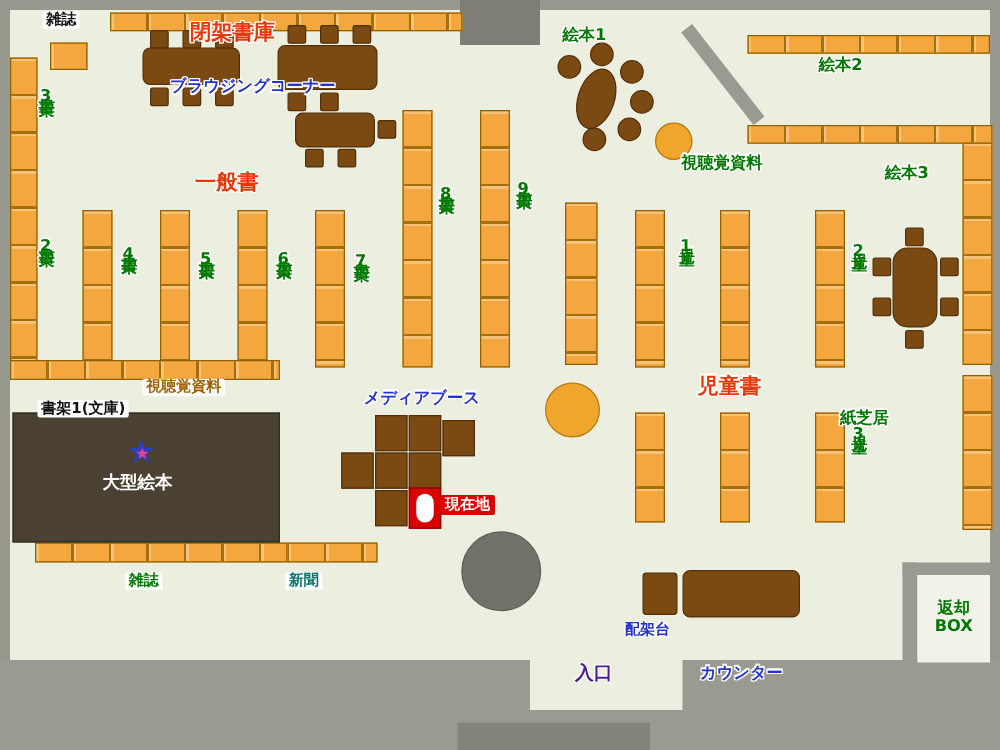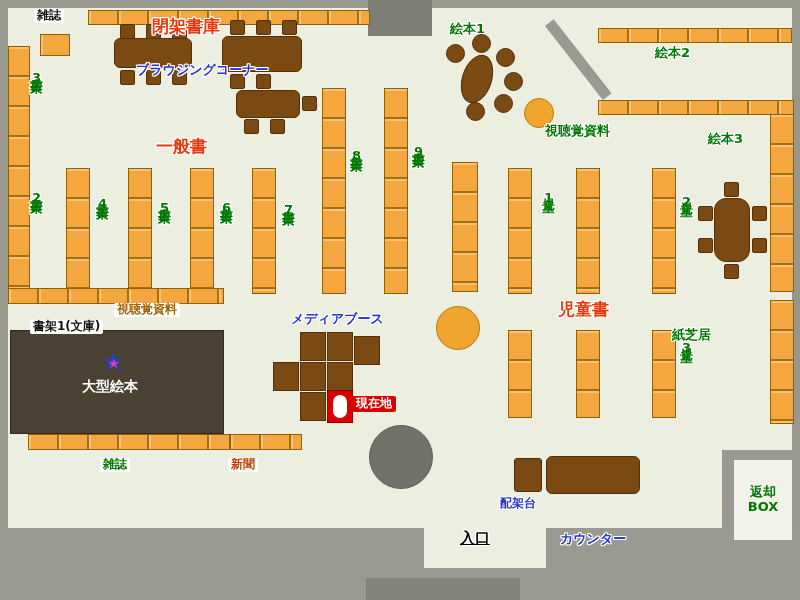--- a/index.html
+++ b/index.html
@@ -27,24 +27,24 @@
   .lbl{position:absolute;font-weight:bold;white-space:nowrap;line-height:1.15;}
   .halo{text-shadow:-1px -1px 0 #fff,1px -1px 0 #fff,-1px 1px 0 #fff,1px 1px 0 #fff,-1px 0 0 #fff,1px 0 0 #fff,0 -1px 0 #fff,0 1px 0 #fff;}
   .green{color:#007800;font-size:13px;}
   .redbig{color:#E8380C;font-size:17px;}
   .blue{color:#2433C8;font-size:13px;}
   .black{color:#111;font-size:12px;}
   .v{writing-mode:vertical-rl;text-orientation:upright;letter-spacing:1px;}
   .chip{background:#fff;padding:0 3px;border-radius:2px;font-size:12px;}
   .onred{background:#D90000;color:#fff;font-size:12px;padding:1px 4px;border-radius:2px;}
   .white-lbl{color:#fff;font-size:14px;}
-  .entrance-lbl{color:#000000;font-size:15px;text-decoration:underline;}
+  .entrance-lbl{color:#4c1d95;font-size:15px;}
   .star-outer{position:absolute;left:101px;top:348px;font-size:27px;color:#2B3FC0;line-height:1;}
   .star-inner{position:absolute;left:108px;top:357px;font-size:13px;color:#E8409E;line-height:1;}
-  .niche{position:absolute;left:734px;top:460px;width:58px;height:80px;background:#F2F2EA;display:flex;align-items:center;justify-content:center;text-align:center;}
+  .niche{position:absolute;left:734px;top:460px;width:58px;height:70px;background:#F2F2EA;display:flex;align-items:center;justify-content:center;text-align:center;}
 </style>
 </head>
 <body>
 
 <div class="map">
   <div class="floor"></div>
 
   <div class="wall-dark" style="left:368px;top:0;width:64px;height:36px;"></div>
   <div class="wall" style="left:545px;top:26px;width:11px;height:94px;transform:rotate(-38deg);transform-origin:top left;"></div>
   <div class="pillar-round"></div>
@@ -158,17 +158,17 @@
   <div class="lbl green halo v" style="left:540px;top:188px;">児童1</div>
   <div class="lbl green halo v" style="left:678px;top:192px;">児童2</div>
   <div class="lbl green halo v" style="left:678px;top:338px;">児童3</div>
   <div class="lbl redbig halo" style="left:558px;top:300px;">児童書</div>
   <div class="lbl green halo" style="left:672px;top:328px;">紙芝居</div>
   <div class="lbl chip black" style="left:14px;top:320px;margin-left:16px;">書架1(文庫)</div>
   <div class="lbl chip" style="left:114px;top:303px;color:#a16207;">視聴覚資料</div>
   <div class="lbl blue halo" style="left:291px;top:312px;">メディアブース</div>
   <div class="lbl onred" style="left:352px;top:396px;">現在地</div>
   <div class="lbl chip" style="left:100px;top:458px;color:#007800;">雑誌</div>
-  <div class="lbl chip" style="left:228px;top:458px;color:#c2410c;">新聞</div>
+  <div class="lbl chip" style="left:228px;top:458px;color:#0f766e;">新聞</div>
   <div class="lbl blue halo" style="left:500px;top:497px;font-size:12px;">配架台</div>
   <div class="lbl blue halo" style="left:560px;top:499px;margin-top:33px;">カウンター</div>
   <div class="lbl entrance-lbl halo" style="left:460px;top:530px;">入口</div>
 </div>
 
 </body></html>

